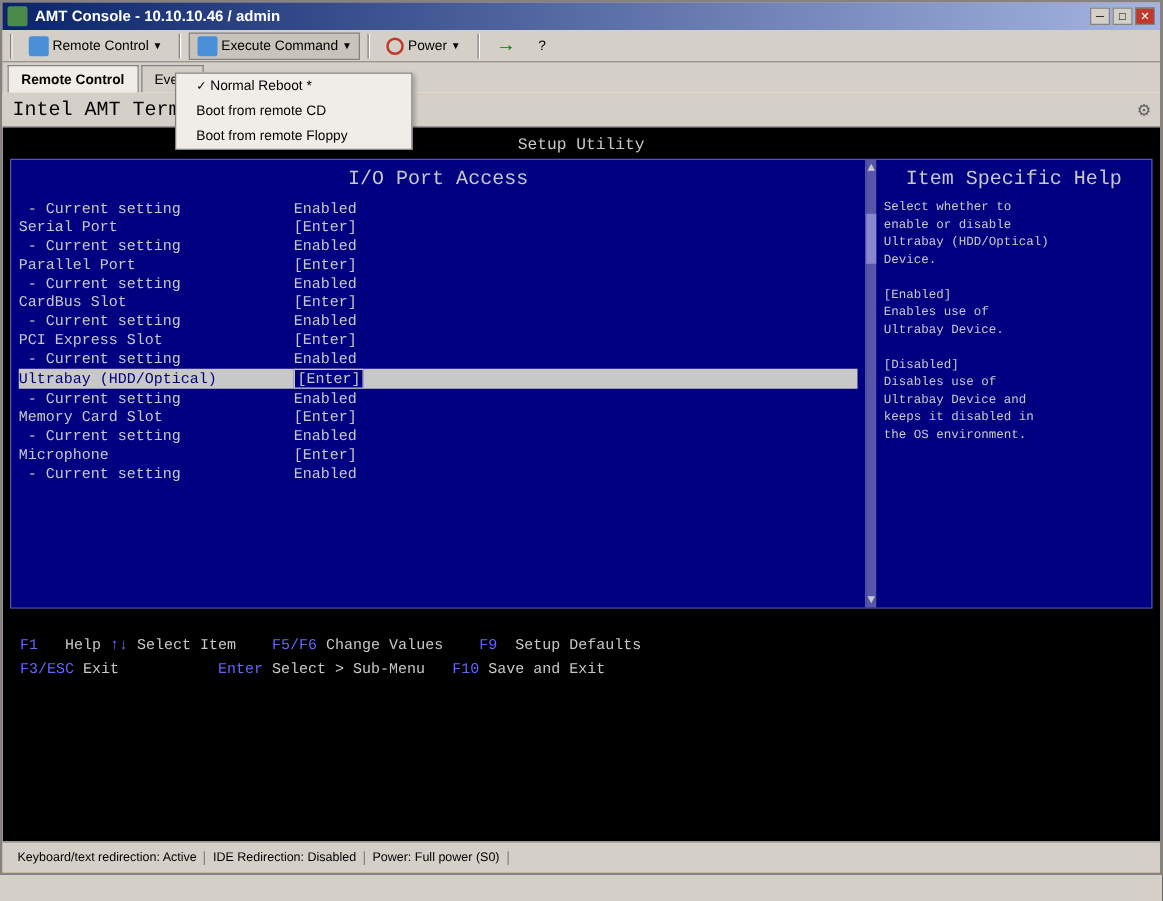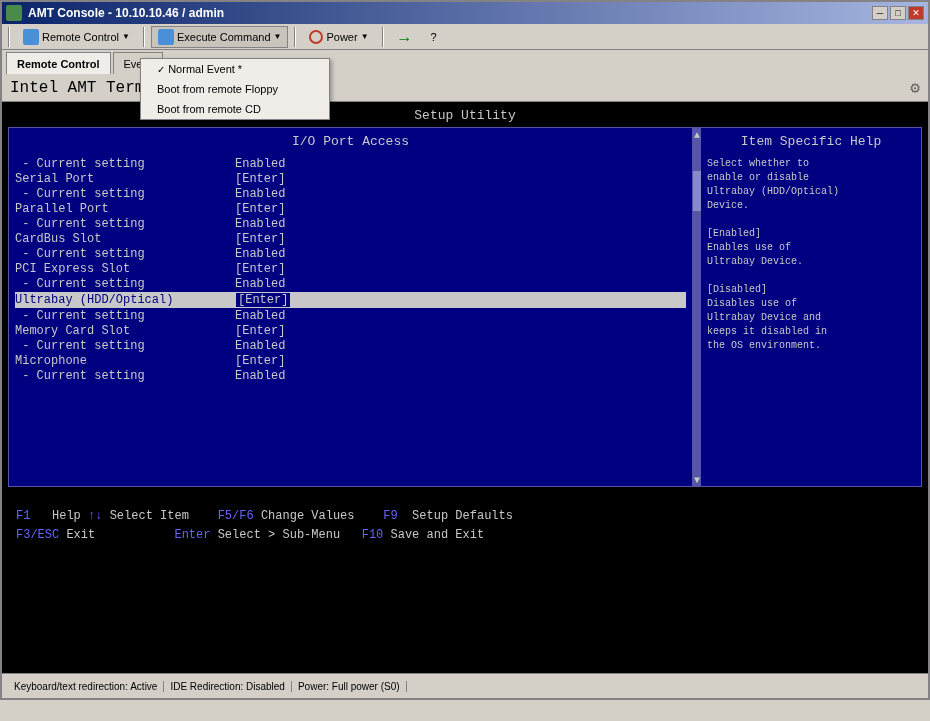--- a/index.html
+++ b/index.html
@@ -205,21 +205,21 @@
       overflow: hidden;
     }
 
     .bios-right {
       width: 220px;
       padding: 6px;
     }
 
     .bios-title {
       color: #c8c8c8;
-      font-size: 13px;
+      font-size: 16px;
       text-align: center;
       margin-bottom: 8px;
       font-family: 'Courier New', monospace;
     }
 
     .bios-row {
       display: flex;
       align-items: center;
       margin-bottom: 1px;
       font-size: 12px;
@@ -523,16 +523,16 @@
   </div>
 
   <div class="status-bar">
     <span class="status-item">Keyboard/text redirection: Active</span>
     <span class="status-item">IDE Redirection: Disabled</span>
     <span class="status-item">Power: Full power (S0)</span>
   </div>
 </div>
 
 <div class="dropdown-overlay">
-  <div class="dropdown-item checked">Normal Event *</div>
+  <div class="dropdown-item checked">Normal Reboot *</div>
+  <div class="dropdown-item">Boot from remote CD</div>
   <div class="dropdown-item">Boot from remote Floppy</div>
-  <div class="dropdown-item">Boot from remote CD</div>
 </div>
 
 </body></html>

